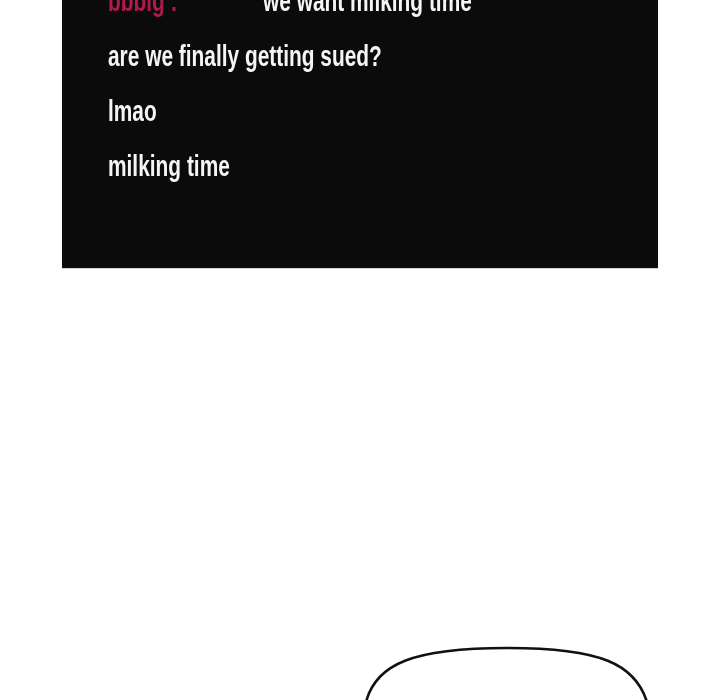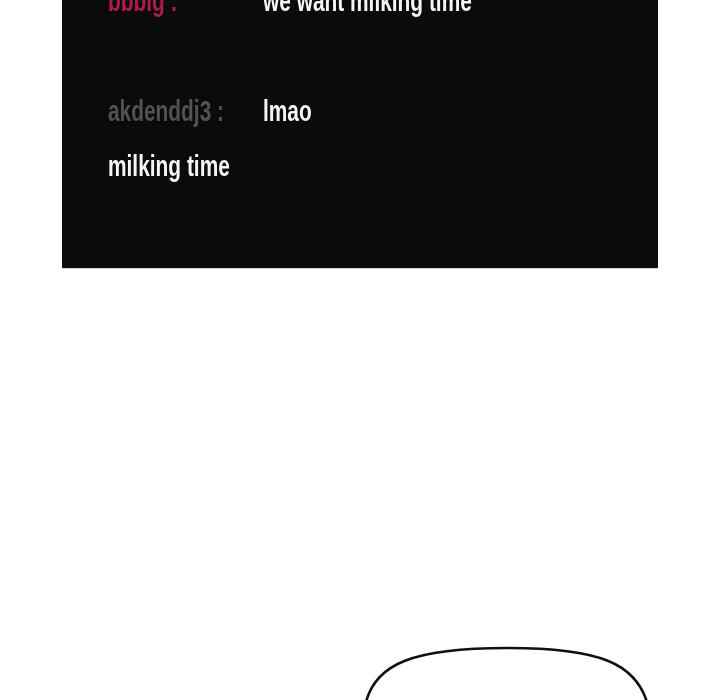--- a/index.html
+++ b/index.html
@@ -62,26 +62,26 @@
   <div class="chat-row">
     <div class="chat-user">
       <span class="cond" style="color: rgb(176, 26, 77);">bbbig :</span>
     </div>
     <div class="chat-text">
       <span class="cond" style="color: rgb(245, 245, 245);">we want milking time</span>
     </div>
   </div>
 
   <div class="chat-row">
+    <div class="chat-text">
+      <span class="cond" style="color: rgb(245, 245, 245);">are we finally getting sued?</span>
+    </div>
   </div>
 
   <div class="chat-row">
-    <div class="chat-user">
-      <span class="cond" style="color: rgb(82, 82, 82);">akdenddj3 :</span>
-    </div>
     <div class="chat-text">
       <span class="cond" style="color: rgb(245, 245, 245);">lmao</span>
     </div>
   </div>
 
   <div class="chat-row">
     <div class="chat-text">
       <span class="cond" style="color: rgb(245, 245, 245);">milking time</span>
     </div>
   </div>

